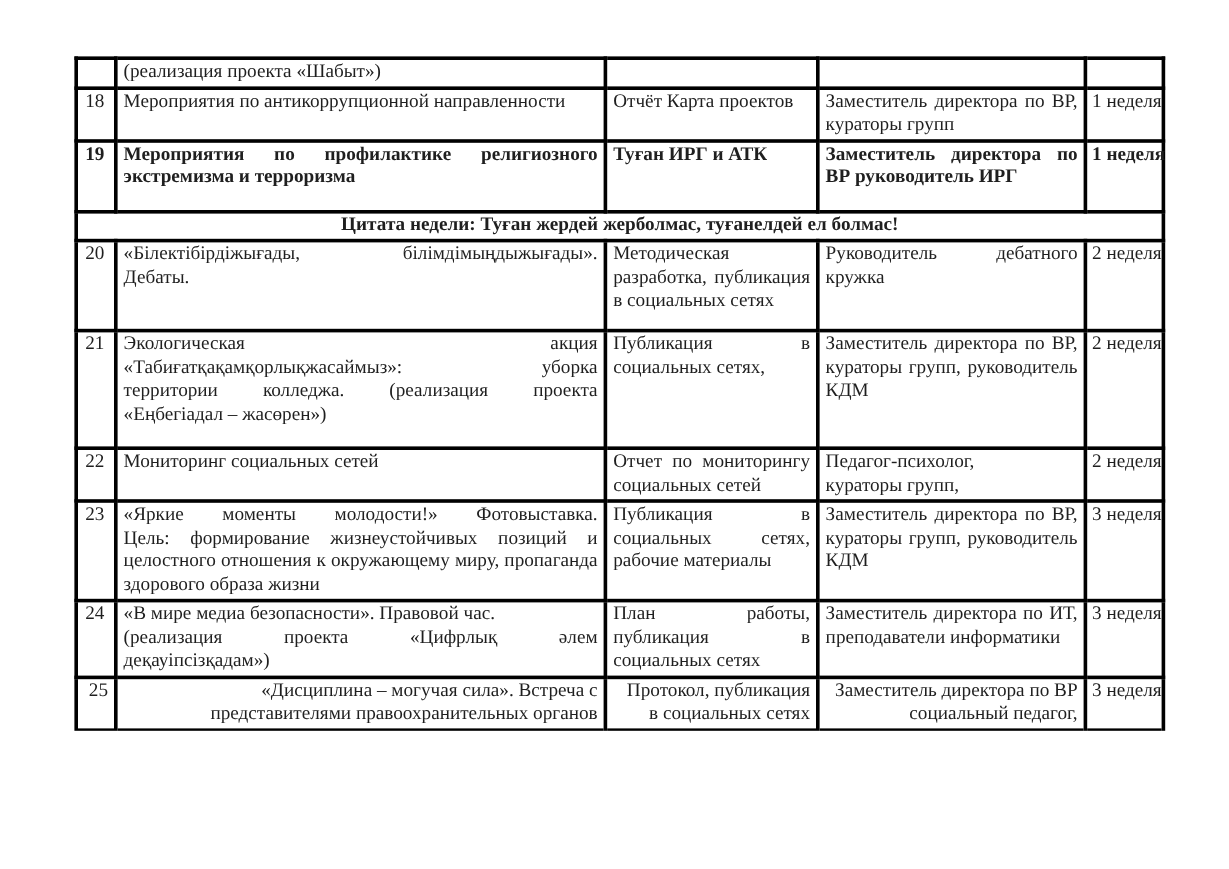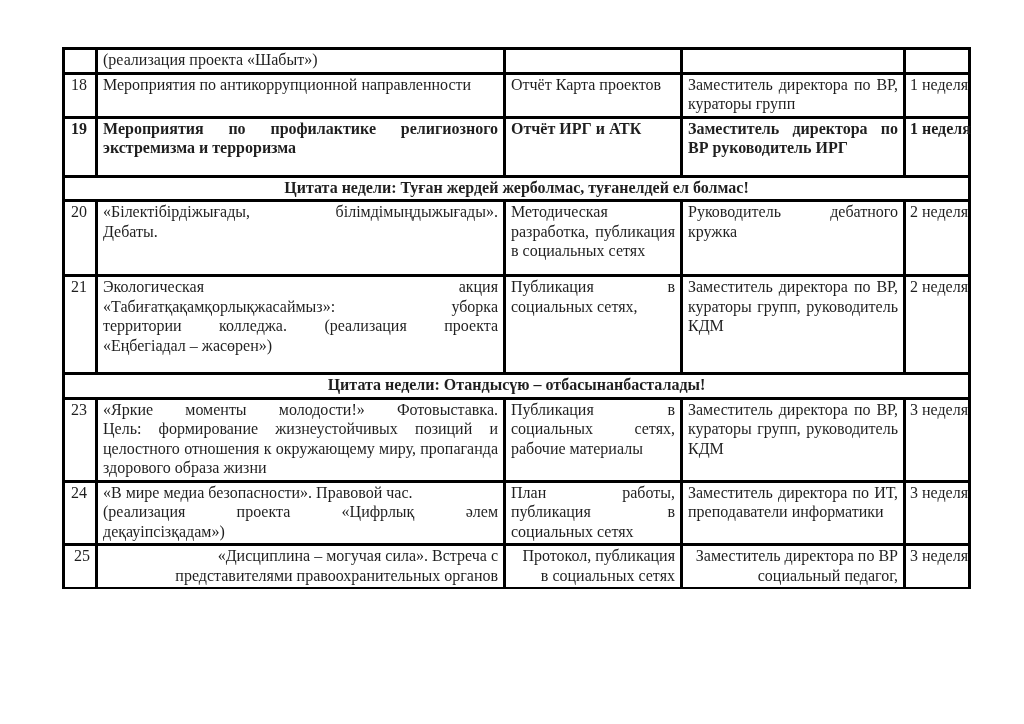--- a/index.html
+++ b/index.html
@@ -66,43 +66,48 @@
         <tr style="height: 43px;">
           <td class="cell-num">18</td>
           <td class="cell-text">Мероприятия по антикоррупционной направленности</td>
           <td class="cell-text">Отчёт Карта проектов</td>
           <td class="cell-text">Заместитель директора по ВР, кураторы групп</td>
           <td class="cell-week">1 неделя</td>
         </tr>
         <tr style="height: 59px; font-weight: bold;">
           <td class="cell-num">19</td>
           <td class="cell-text">Мероприятия по профилактике религиозного экстремизма и терроризма</td>
-          <td class="cell-text">Отчёт ИРГ и АТК</td>
+          <td class="cell-text">Туған ИРГ и АТК</td>
           <td class="cell-text">Заместитель директора по ВР руководитель ИРГ</td>
           <td class="cell-week">1 неделя</td>
         </tr>
         <tr style="height: 22px;">
           <td colspan="5" class="quote-cell">Цитата недели: Туған жердей жерболмас, туғанелдей ел болмас!</td>
         </tr>
         <tr style="height: 75px;">
           <td class="cell-num">20</td>
           <td class="cell-text"><div class="seg jl">«Білектібірдіжығады, білімдімыңдыжығады».</div><div class="seg">Дебаты.</div></td>
           <td class="cell-text">Методическая разработка, публикация в социальных сетях</td>
           <td class="cell-text">Руководитель дебатного кружка</td>
           <td class="cell-week">2 неделя</td>
         </tr>
         <tr style="height: 98px;">
           <td class="cell-num">21</td>
           <td class="cell-text"><div class="seg jl">Экологическая акция</div><div class="seg jl">«Табиғатқақамқорлықжасаймыз»: уборка</div><div class="seg jl">территории колледжа. (реализация проекта</div><div class="seg">«Еңбегіадал – жасөрен»)</div></td>
           <td class="cell-text">Публикация в социальных сетях,</td>
           <td class="cell-text">Заместитель директора по ВР, кураторы групп, руководитель КДМ</td>
           <td class="cell-week">2 неделя</td>
         </tr>
-        <tr style="height: 21px;">
-          <td colspan="5" class="quote-cell">Цитата недели: Отандысүю – отбасынанбасталады!</td>
+        <tr style="height: 42px;">
+          <td class="cell-num">22</td>
+          <td class="cell-text">Мониторинг социальных сетей</td>
+          <td class="cell-text">Отчет по мониторингу социальных сетей</td>
+          <td class="cell-text">Педагог-психолог,
+кураторы групп,</td>
+          <td class="cell-week">2 неделя</td>
         </tr>
         <tr style="height: 79px;">
           <td class="cell-num">23</td>
           <td class="cell-text"><div class="seg jl">«Яркие моменты молодости!» Фотовыставка.</div><div class="seg">Цель: формирование жизнеустойчивых позиций и целостного отношения к окружающему миру, пропаганда здорового образа жизни</div></td>
           <td class="cell-text">Публикация в социальных сетях, рабочие материалы</td>
           <td class="cell-text">Заместитель директора по ВР, кураторы групп, руководитель КДМ</td>
           <td class="cell-week">3 неделя</td>
         </tr>
         <tr style="height: 58px;">
           <td class="cell-num">24</td>

